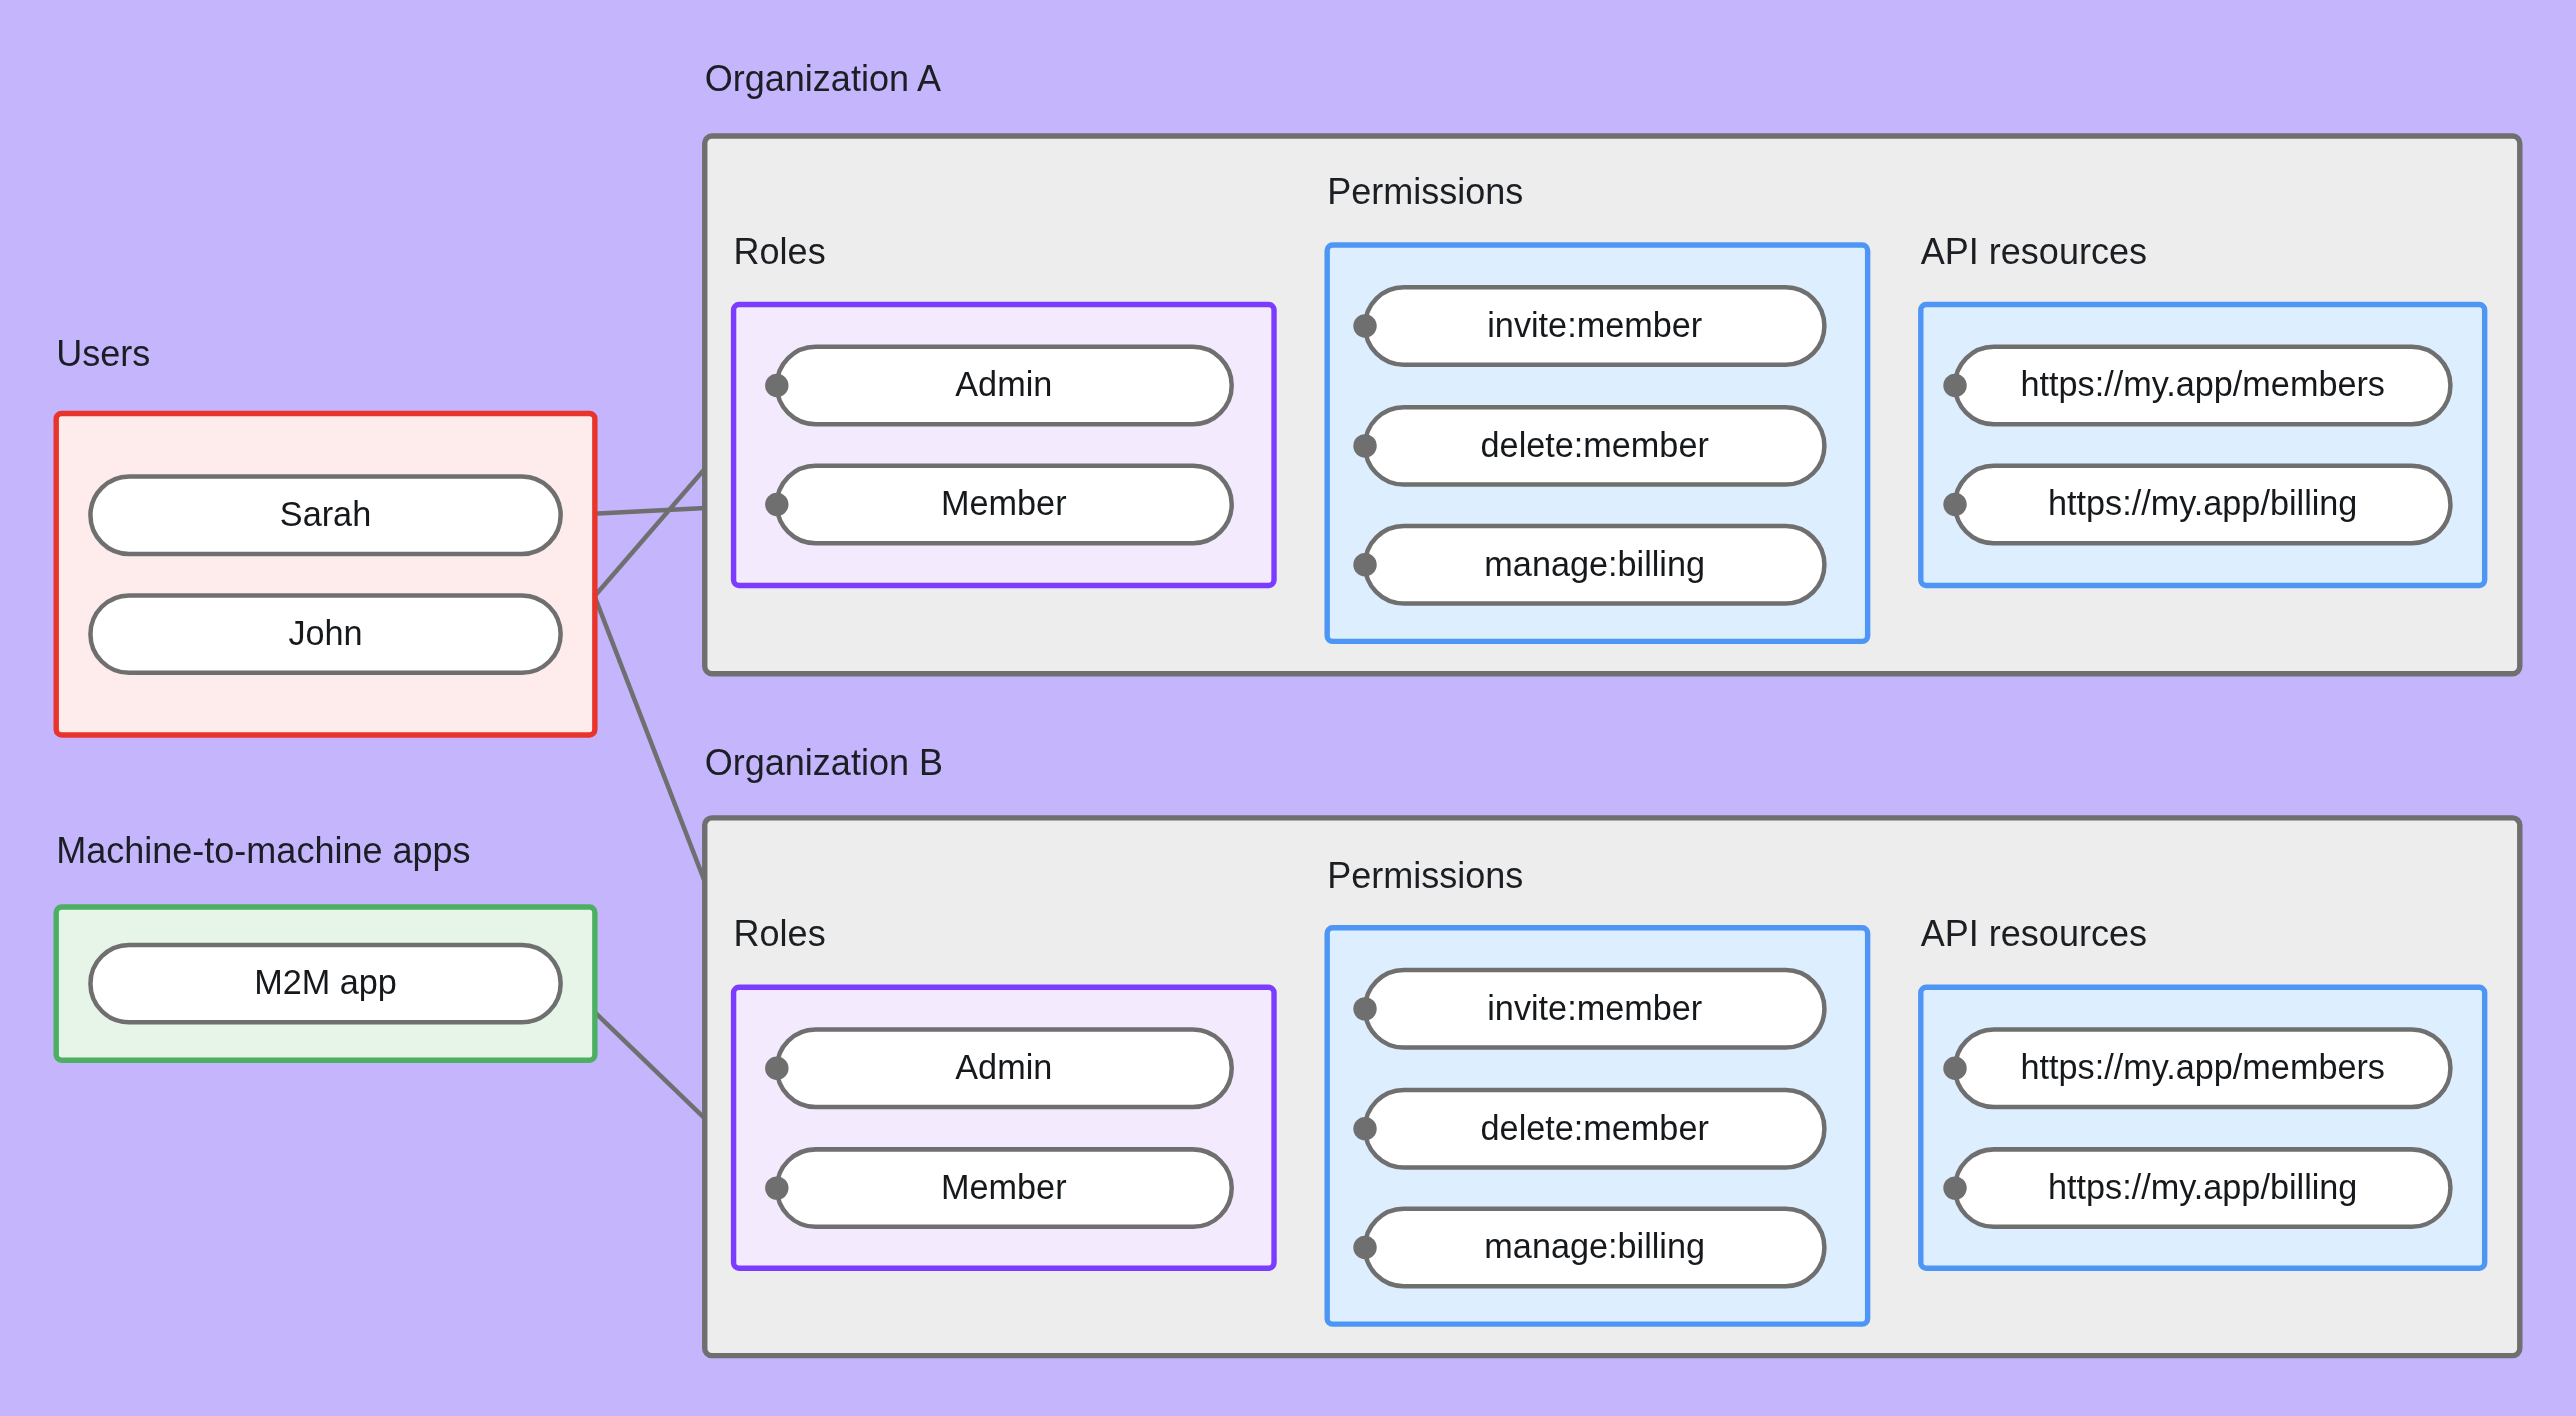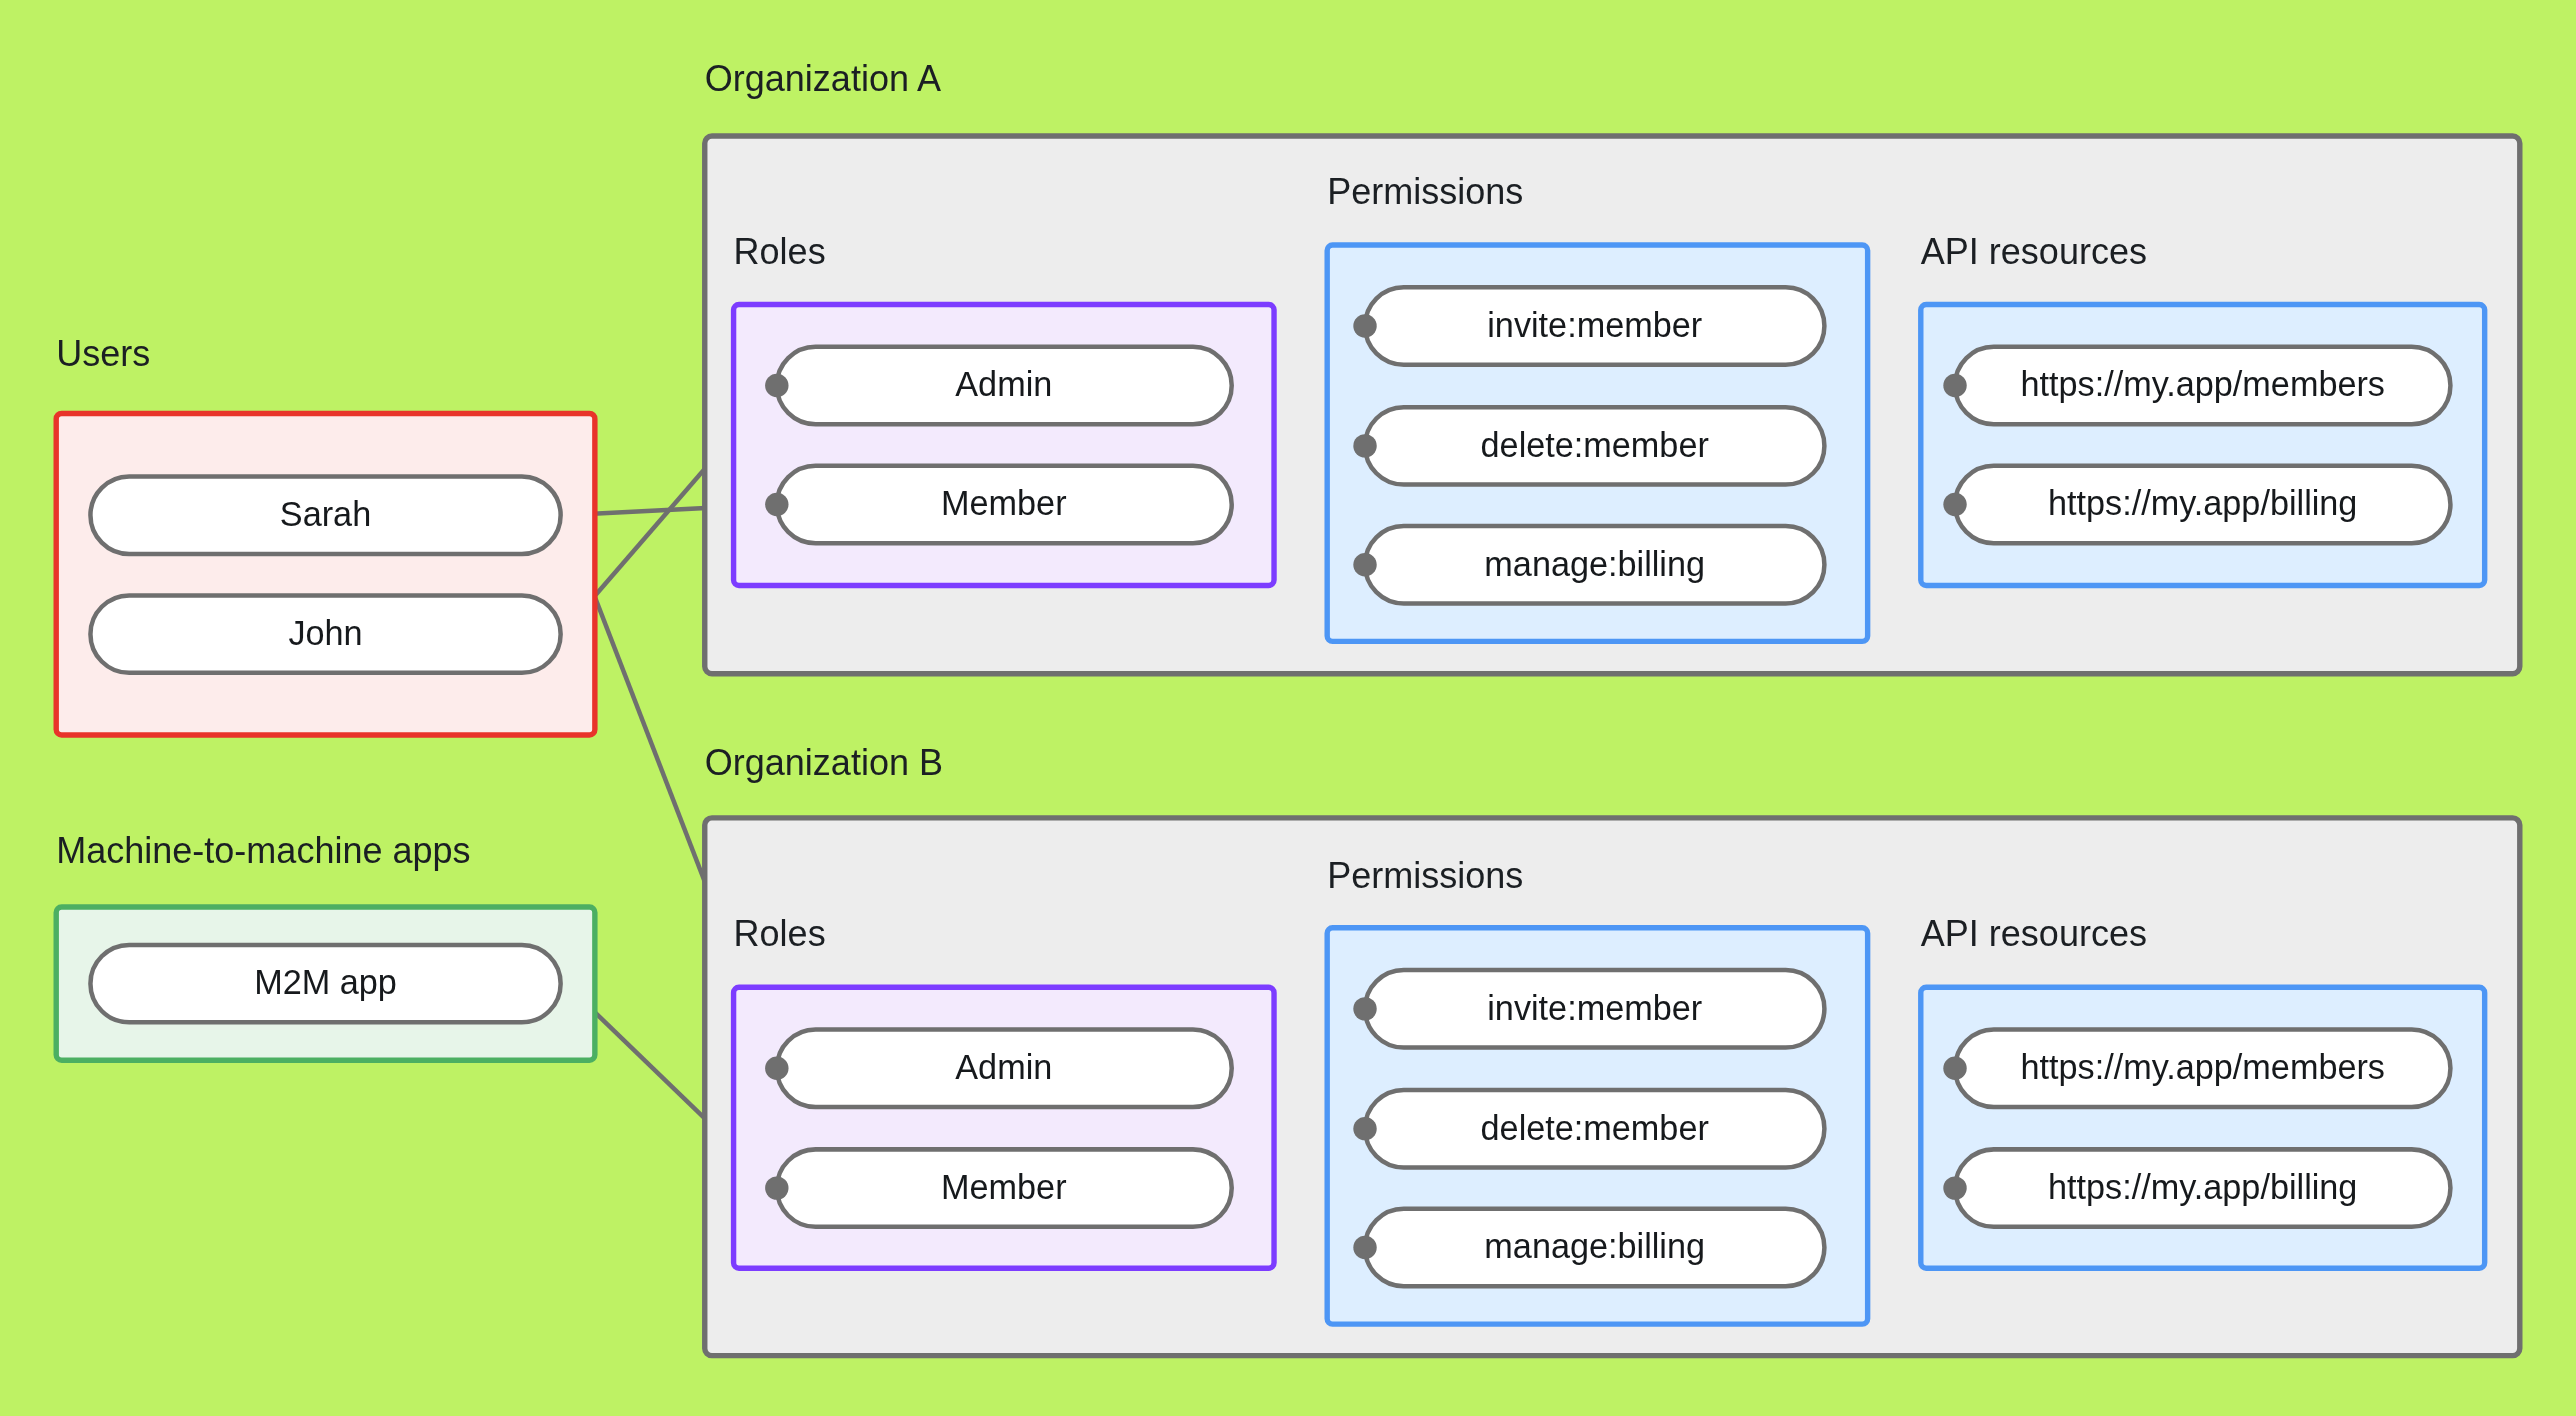--- a/index.html
+++ b/index.html
@@ -8,21 +8,21 @@
     padding: 0;
     background: #f6f8f8;
   }
   body {
     font-family: "Liberation Sans", sans-serif;
   }
   #canvas {
     position: relative;
     width: 2576px;
     height: 1416px;
-    background: #bef264;
+    background: #c4b5fd;
     overflow: hidden;
   }
   svg.diagram {
     position: absolute;
     inset: 0;
     width: 2576px;
     height: 1416px;
     display: block;
   }
   .grp-label {

